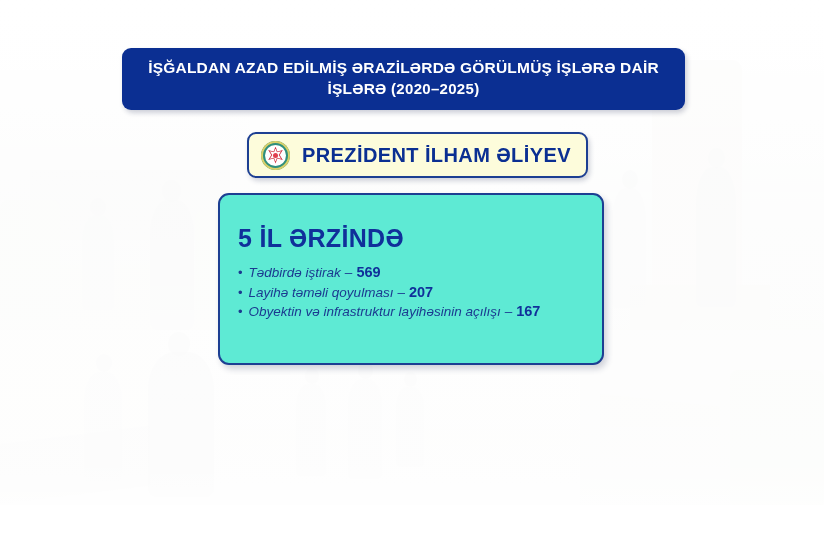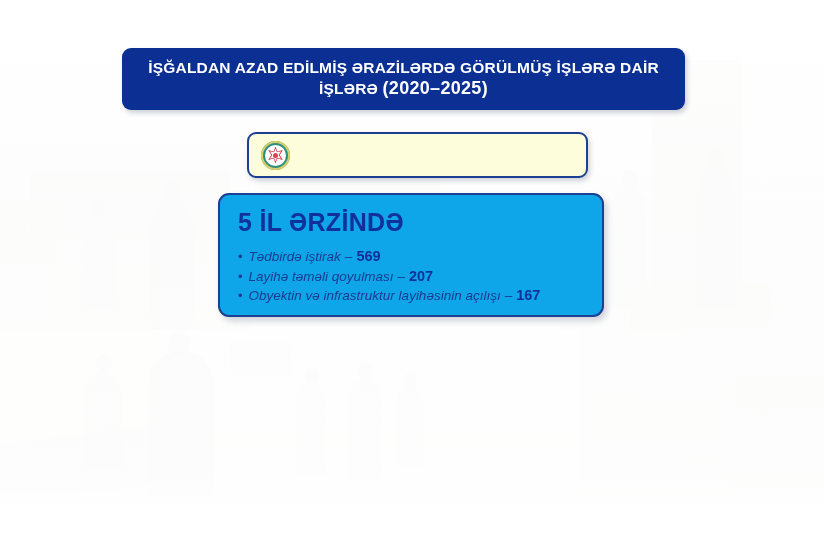--- a/index.html
+++ b/index.html
@@ -110,21 +110,21 @@
   }
   .title-line {
     color: #ffffff;
     font-weight: bold;
     font-size: 15.5px;
     line-height: 21px;
     letter-spacing: 0.2px;
     white-space: nowrap;
   }
   .title-line .years {
-    font-size: 18px;
+    font-size: 15px;
     letter-spacing: 0.3px;
   }
 
   
   .pres-banner {
     position: absolute;
     left: 247px;
     top: 132px;
     width: 341px;
     height: 46px;
@@ -185,27 +185,27 @@
     letter-spacing: 0.4px;
     white-space: nowrap;
   }
 
   
   .stats-panel {
     position: absolute;
     left: 218px;
     top: 193px;
     width: 386px;
-    height: 124px;
+    height: 172px;
     box-sizing: border-box;
-    background: #0ea5e9;
+    background: #5eead4;
     border: 2px solid #1d3f92;
     border-radius: 11px;
     box-shadow: 3px 4px 6px rgba(30,40,80,0.20);
-    padding: 12px 14px 10px 18px;
+    padding: 28px 14px 10px 18px;
   }
   .stats-heading {
     color: #10309a;
     font-weight: bold;
     font-size: 25px;
     letter-spacing: 0.3px;
     line-height: 30px;
     margin-bottom: 10px;
   }
   .stats-list {
@@ -303,20 +303,21 @@
   </div>
 
   <div class="pres-banner">
     <div class="emblem">
       <div class="ring"></div>
       <div class="inner"></div>
       <div class="star"></div>
       <div class="star2"></div>
       <div class="dot"></div>
     </div>
+    <div class="pres-name">PREZİDENT İLHAM ƏLİYEV</div>
   </div>
 
   <div class="stats-panel">
     <div class="stats-heading">5 İL ƏRZİNDƏ</div>
     <ul class="stats-list">
 
       <li class="stats-item">
         <span class="bullet">•</span>
         <span class="stats-label">Tədbirdə iştirak</span>
         <span class="stats-dash">–</span>

